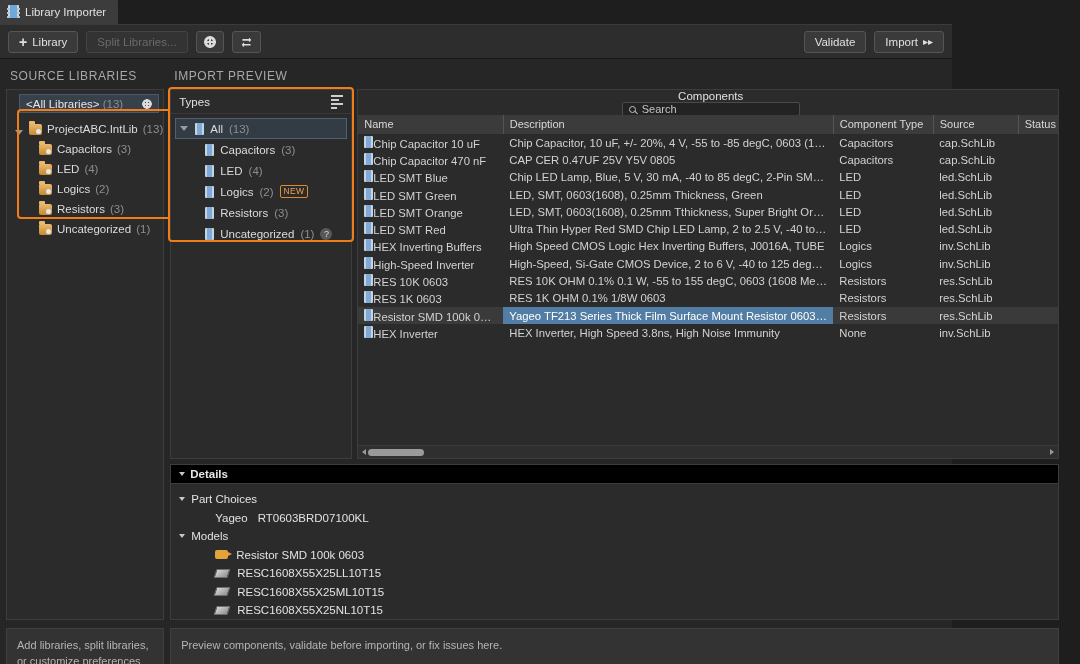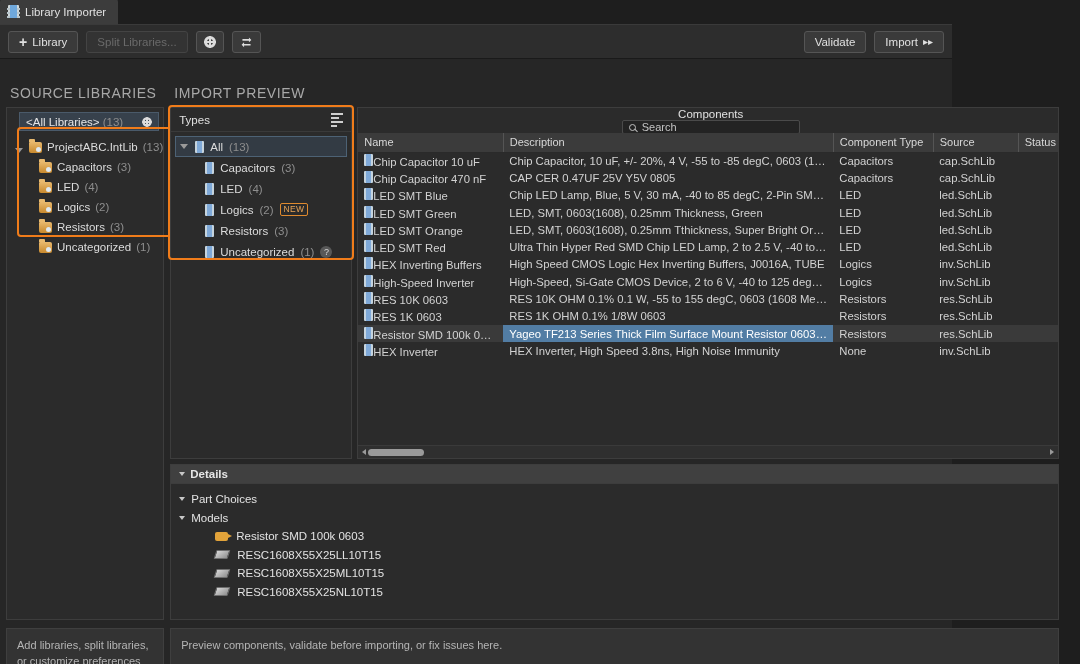--- a/index.html
+++ b/index.html
@@ -60,23 +60,22 @@
       linear-gradient(to bottom, transparent 40%, #dcdcdc 40%, #dcdcdc 60%, transparent 60%);
   }
   .plus { font-size: 14px; font-weight: bold; line-height: 1; }
 
   
   .body { display: flex; height: 639px; padding: 0; }
   .col-left { width: 178px; display: flex; flex-direction: column; padding: 6px 0 8px 6px; }
   .col-right { flex: 1; display: flex; flex-direction: column; padding: 6px 8px 8px 6px; }
 
   .section-label {
-    font-size: 14px; letter-spacing: 0.6px; color: #a8a8a8; text-transform: uppercase;
+    font-size: 12px; letter-spacing: 0.6px; color: #a8a8a8; text-transform: uppercase;
     padding: 4px 4px 6px 4px;
-    margin-top: 16px;
   }
   .lib-panel { flex: 1; display: flex; flex-direction: column; background: #2b2b2b; border: 1px solid #3d3d3d; }
   .all-lib-row {
     height: 19px; display: flex; align-items: center; justify-content: space-between;
     padding: 0 5px 0 6px; background: #37414c; border: 1px solid #4a5a6a; margin: 4px 4px 0 12px;
     font-size: 11.5px; color: #e6e6e6;
   }
   .count { color: #8e8e8e; }
   .tree { padding: 2px 0 0 0; }
   .tree-row { height: 20px; display: flex; align-items: flex-end; gap: 5px; padding-left: 8px; font-size: 11.5px; color: #dcdcdc; }
@@ -157,21 +156,21 @@
     height: 13px; background: #2f2f2f; border-top: 1px solid #3a3a3a;
     display: flex; align-items: center; padding: 0 4px; justify-content: space-between;
   }
   .hscroll .track { flex: 1; height: 9px; position: relative; }
   .hscroll .thumb { position: absolute; left: 2px; top: 1px; width: 56px; height: 7px; background: #9a9a9a; border-radius: 4px; }
   .tri-l { width:0;height:0;border-top:3.5px solid transparent;border-bottom:3.5px solid transparent;border-right:4px solid #9a9a9a; }
   .tri-r { width:0;height:0;border-top:3.5px solid transparent;border-bottom:3.5px solid transparent;border-left:4px solid #9a9a9a; }
 
   
   .details-head {
-    height: 20px; background: #404040; border: 1px solid #3d3d3d; margin-top: 5px;
+    height: 20px; background: #000000; border: 1px solid #3d3d3d; margin-top: 5px;
     display: flex; align-items: center; gap: 5px; padding-left: 8px;
     font-size: 11.5px; color: #e6e6e6; font-weight: bold;
   }
   .caret-d { width:0;height:0;border-left:3.5px solid transparent;border-right:3.5px solid transparent;border-top:4.5px solid #c8c8c8; }
   .details-body {
     flex: 0 0 auto; height: 136px; background: #2b2b2b; border: 1px solid #3d3d3d; border-top: none;
     padding: 6px 0 0 8px; overflow: hidden;
   }
   .d-row { height: 18.5px; display: flex; align-items: center; gap: 6px; font-size: 11.5px; color: #e2e2e2; }
   .d-row.lvl1 { padding-left: 0; }
@@ -463,20 +462,24 @@
 
       <div class="details-head">
         <span class="caret-d"></span>
         <span>Details</span>
       </div>
       <div class="details-body">
         <div class="d-row lvl1">
           <span class="caret-d"></span>
           <span>Part Choices</span>
         </div>
+        <div class="d-row lvl2">
+          <span>Yageo</span>
+          <span>RT0603BRD07100KL</span>
+        </div>
         <div class="d-row lvl1">
           <span class="caret-d"></span>
           <span>Models</span>
         </div>
         <div class="d-row lvl3">
           <span class="model-sym"></span>
           <span>Resistor SMD 100k 0603</span>
         </div>
         <div class="d-row lvl3">
           <span class="model-fp"></span>

